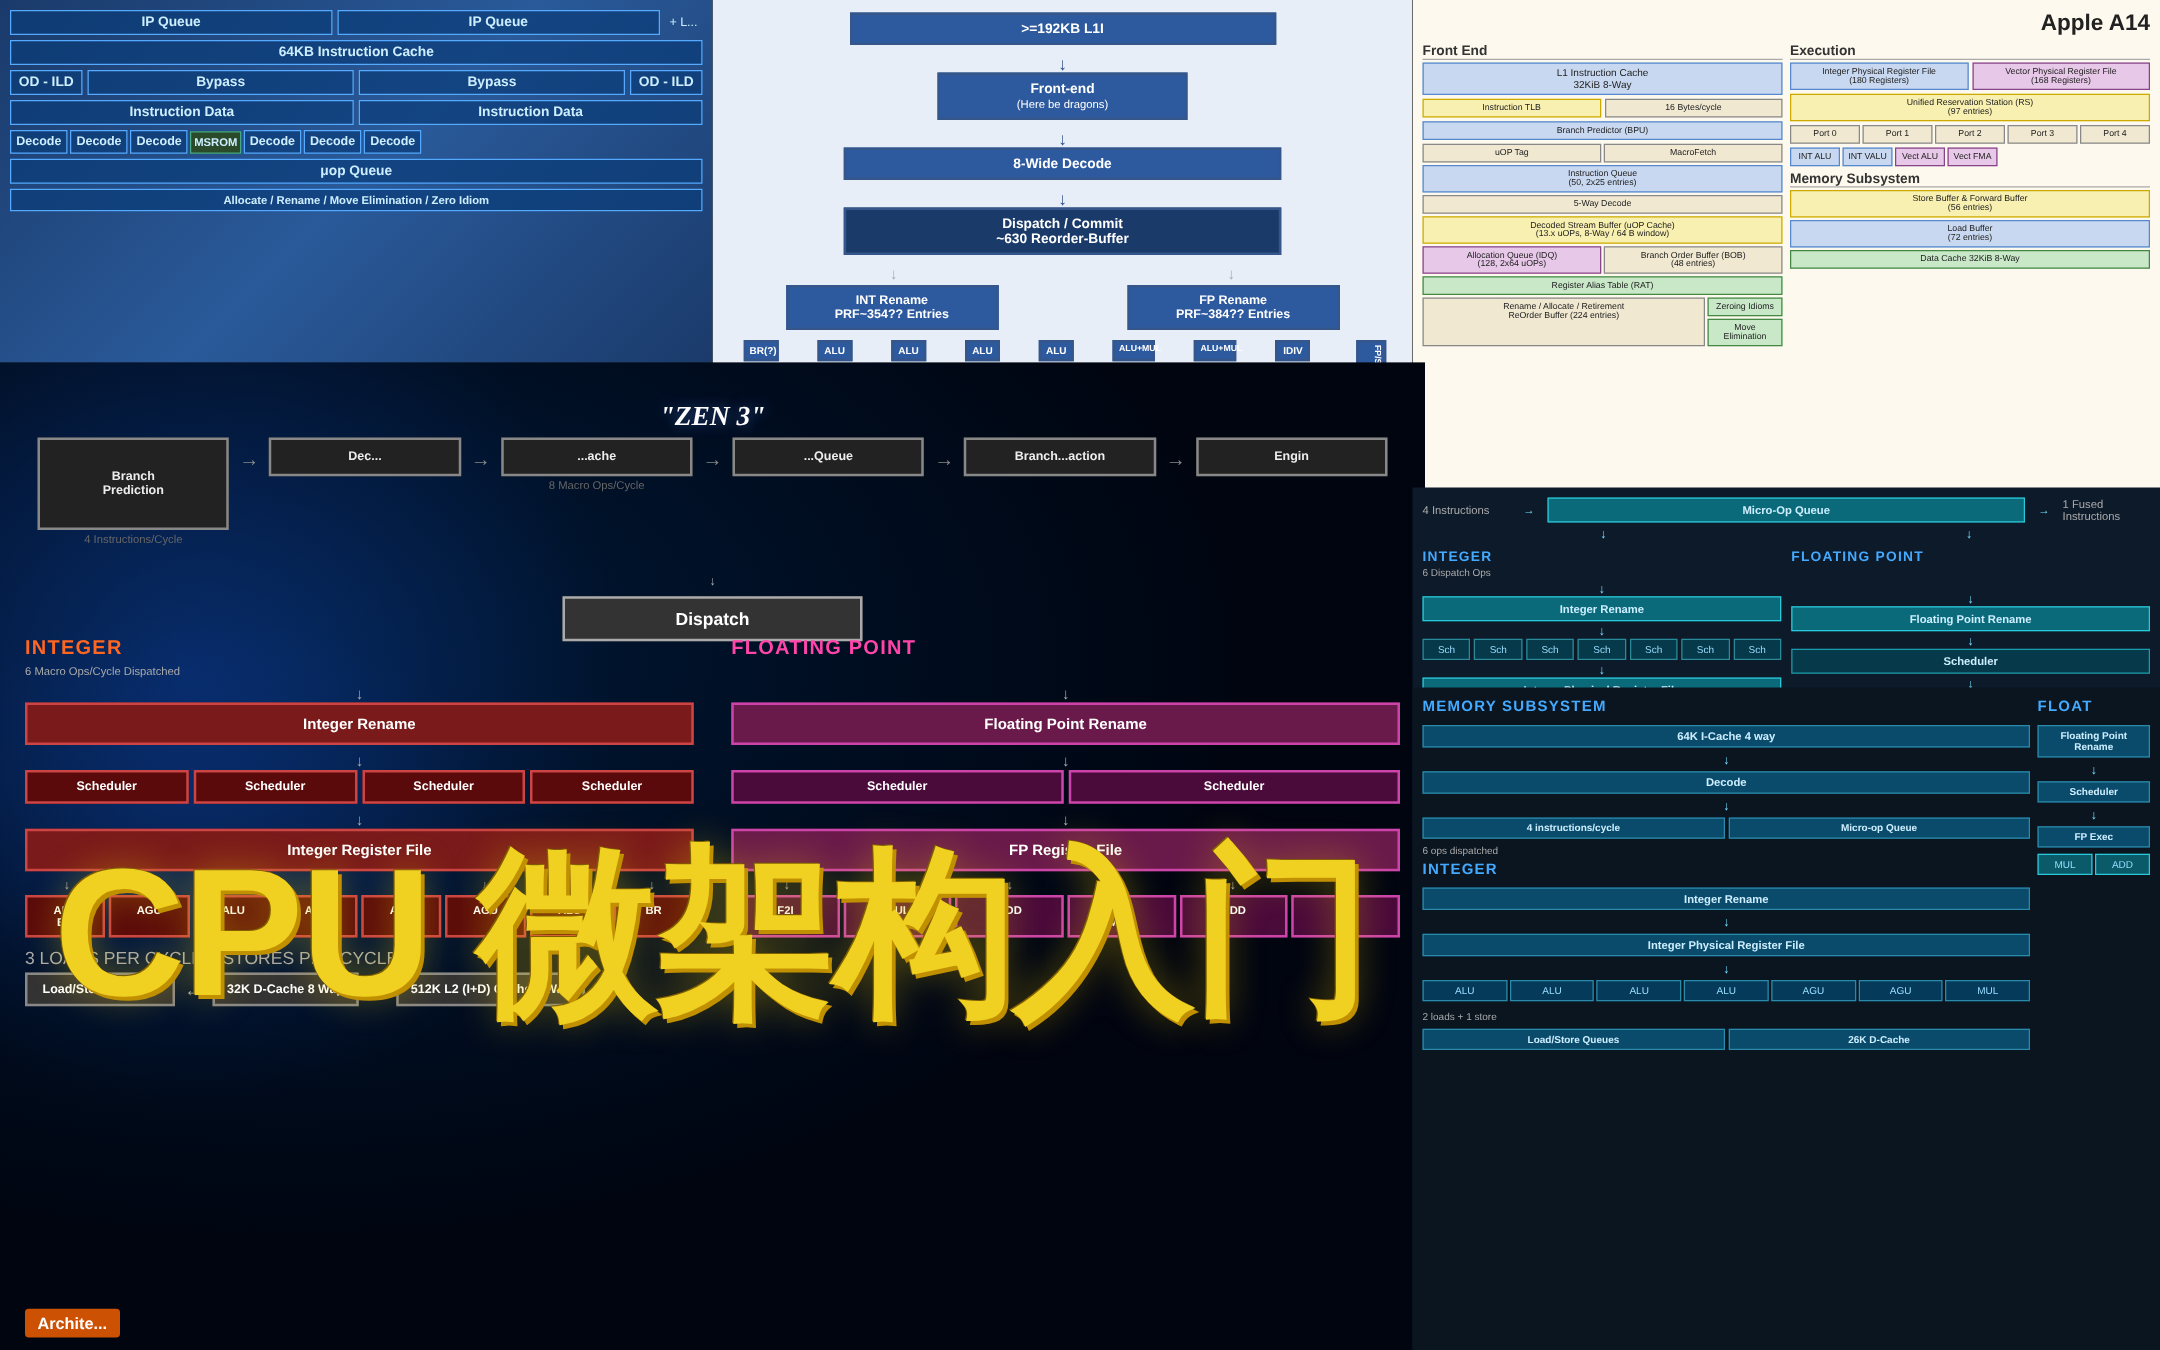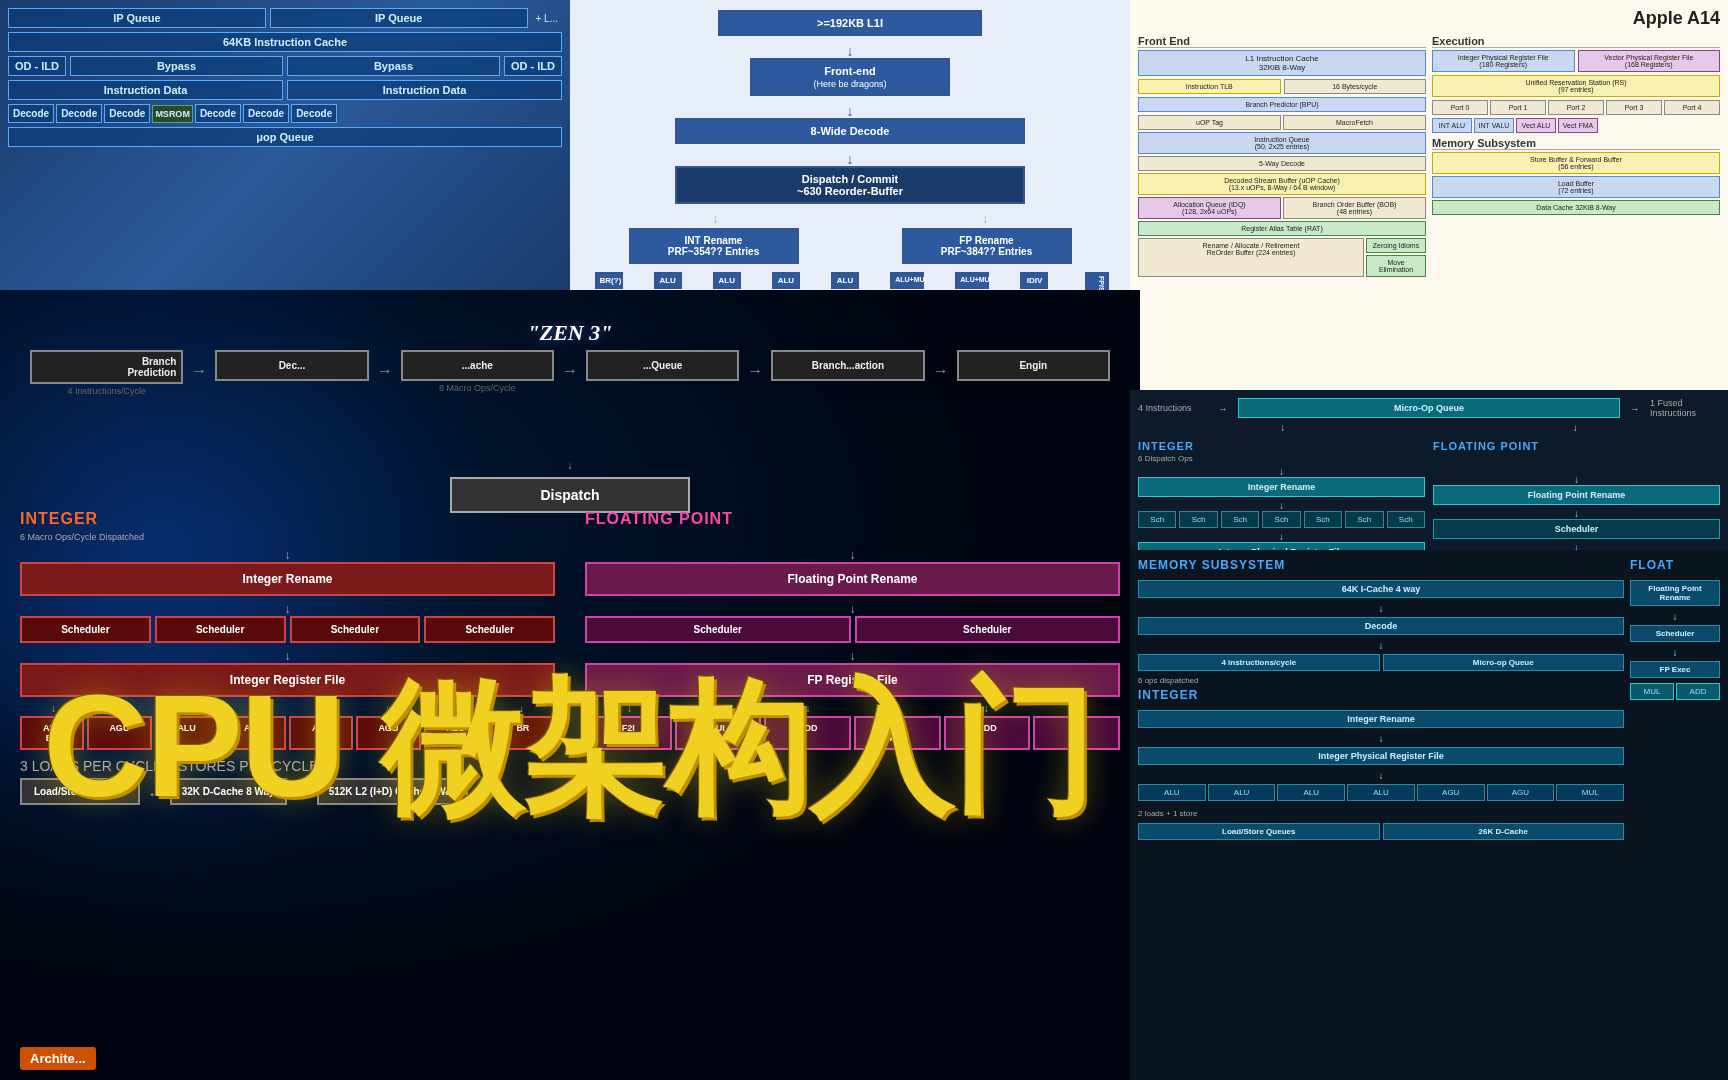--- a/index.html
+++ b/index.html
@@ -450,27 +450,30 @@
         <div class="intel-box" style="font-size:10px;padding:3px 4px;">Decode</div>
         <div class="intel-box" style="font-size:10px;padding:3px 4px;">Decode</div>
         <div class="intel-box" style="font-size:9px;padding:3px 2px;background:#2a4a2a;border-color:#4a8;">MSROM</div>
         <div class="intel-box" style="font-size:10px;padding:3px 4px;">Decode</div>
         <div class="intel-box" style="font-size:10px;padding:3px 4px;">Decode</div>
         <div class="intel-box" style="font-size:10px;padding:3px 4px;">Decode</div>
       </div>
       <div class="intel-row">
         <div class="intel-box full">μop Queue</div>
       </div>
+      <div class="intel-row">
+        <div class="intel-box full" style="font-size:9px;">Allocate / Rename / Move Elimination / Zero Idiom</div>
+      </div>
     </div>
   </div>
 
   <div class="quad-top-center">
     <div class="center-diagram">
       <div style="display:flex;justify-content:center;margin-bottom:4px;">
-        <div class="cd-box wide" style="width:264px;">&gt;=192KB L1I</div>
+        <div class="cd-box wide" style="width:341px;">&gt;=192KB L1I</div>
       </div>
       <div class="cd-arrow">↓</div>
       <div style="display:flex;justify-content:center;margin-bottom:4px;">
         <div class="cd-box mid">Front-end<br><span style="font-size:9px;font-weight:400;">(Here be dragons)</span></div>
       </div>
       <div class="cd-arrow">↓</div>
       <div style="display:flex;justify-content:center;margin-bottom:4px;">
         <div class="cd-box wide" style="width:350px;">8-Wide Decode</div>
       </div>
       <div class="cd-arrow">↓</div>
@@ -595,21 +598,21 @@
   <div class="quad-bottom">
     <div class="zen3-bg"></div>
     <div class="zen3-light"></div>
     <div class="zen3-light2"></div>
 
     <div class="zen3-header">"ZEN 3"</div>
 
     <div style="position:absolute;top:60px;left:0;width:100%;padding:0 30px;display:flex;gap:8px;align-items:flex-start;">
 
       <div style="display:flex;flex-direction:column;align-items:center;flex:1;">
-        <div style="border:2px solid #888;background:#222;color:#eee;text-align:right;padding:4px 5px;font-size:10px;font-weight:700;width:100%;">Branch<br>Prediction</div>
+        <div style="border:2px solid #888;background:#222;color:#eee;text-align:center;padding:24px 5px;font-size:10px;font-weight:700;width:100%;">Branch<br>Prediction</div>
         <div style="color:#666;font-size:9px;margin-top:2px;">4 Instructions/Cycle</div>
       </div>
       <div style="color:#888;font-size:16px;padding-top:10px;">→</div>
 
       <div style="display:flex;flex-direction:column;align-items:center;flex:1;">
         <div style="border:2px solid #888;background:#222;color:#eee;text-align:center;padding:8px 5px;font-size:10px;font-weight:700;width:100%;">Dec...</div>
         <div style="color:#666;font-size:9px;margin-top:2px;"></div>
       </div>
       <div style="color:#888;font-size:16px;padding-top:10px;">→</div>
 

